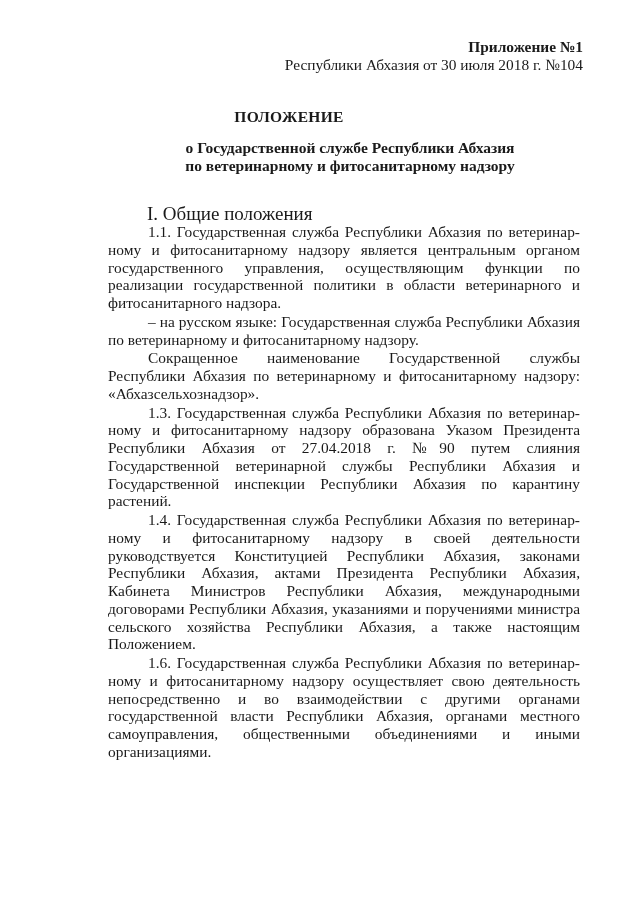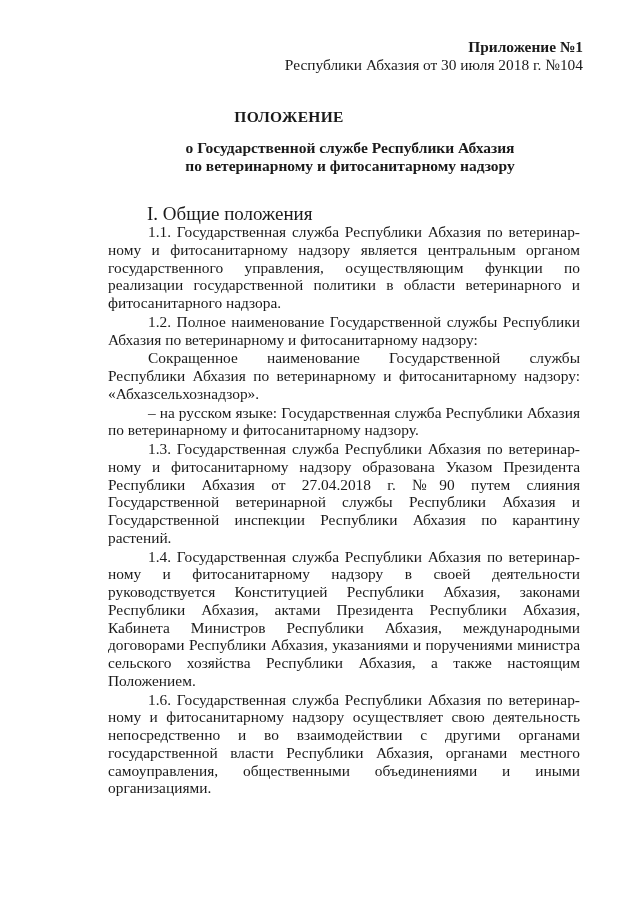--- a/index.html
+++ b/index.html
@@ -48,19 +48,18 @@
 
 <div class="subtitle">
   <div>о Государственной службе Республики Абхазия</div>
   <div>по ветеринарному и фитосанитарному надзору</div>
 </div>
 
 <div class="section">I. Общие положения</div>
 
 <div class="body">
   <p>1.1. Государственная служба Республики Абхазия по ветеринар­ному и фитосанитарному надзору является центральным органом государственного управления, осуществляющим функции по реализации государственной политики в области ветеринарного и фитосанитарного надзора.</p>
-  <p>1.2. Полное наименование Государственной службы Республики Абхазия по ветеринарному и фитосанитарному надзору:</p>
+  <p>– на русском языке: Государственная служба Республики Абхазия по ветеринарному и фитосанитарному надзору.</p>
   <p>Сокращенное наименование Государственной службы Республики Абхазия по ветеринарному и фитосанитарному надзору: «Абхазсель­хознадзор».</p>
-  <p>– на русском языке: Государственная служба Республики Абхазия по ветеринарному и фитосанитарному надзору.</p>
   <p>1.3. Государственная служба Республики Абхазия по ветеринар­ному и фитосанитарному надзору образована Указом Президента Респуб­лики Абхазия от 27.04.2018 г. №90 путем слияния Государственной ветеринарной службы Республики Абхазия и Государственной инспекции Республики Абхазия по карантину растений.</p>
   <p>1.4. Государственная служба Республики Абхазия по ветеринар­ному и фитосанитарному надзору в своей деятельности руководствуется Конституцией Республики Абхазия, законами Республики Абхазия, актами Президента Республики Абхазия, Кабинета Министров Республики Абха­зия, международными договорами Республики Абхазия, указаниями и поручениями министра сельского хозяйства Республики Абхазия, а также настоящим Положением.</p>
   <p>1.6. Государственная служба Республики Абхазия по ветеринар­ному и фитосанитарному надзору осуществляет свою деятельность непосредственно и во взаимодействии с другими органами государствен­ной власти Республики Абхазия, органами местного самоуправления, общественными объединениями и иными организациями.</p>
 </div>
 
 </body></html>

